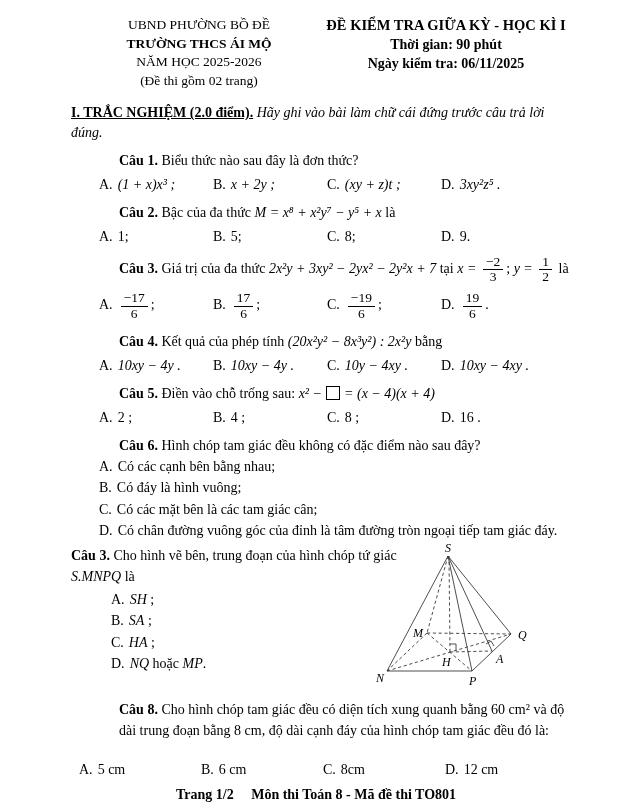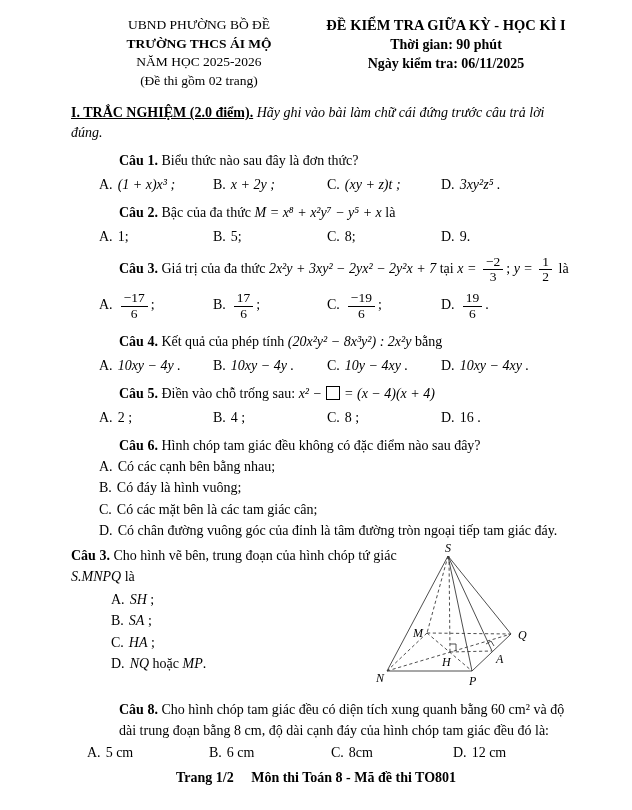--- a/index.html
+++ b/index.html
@@ -29,21 +29,21 @@
   .section-line { margin: 0 0 7px 0; line-height: 20px; }
   .section-title { font-weight: bold; text-decoration: underline; }
   .section-instr { font-style: italic; }
   .q { margin: 2px 0; }
   .q-statement { line-height: 21px; margin-left: 48px; }
   .q-label { font-weight: bold; }
   .math { font-style: italic; }
   .opts-row { display: flex; padding-left: 28px; margin: 3px 0 7px 0; align-items: center; line-height: 21px; }
   .opts-row .opt { width: 114px; }
   .opts-row .opt:last-child { width: auto; }
-  .opts-row.q8row { padding-left: 8px; margin-top: 1px; justify-content: flex-end; }
+  .opts-row.q8row { padding-left: 8px; margin-top: 18px; }
   .opts-row.q8row .opt { width: 122px; }
   .opt .key { margin-right: 5px; }
   .opts-stack .opt { display: block; padding-left: 28px; line-height: 21.5px; }
   .opts-stack.deep .opt { padding-left: 40px; }
   
   .frac { display: inline-block; vertical-align: middle; text-align: center; line-height: 1.05; margin: 1px 3px; font-size: 13.5px; }
   .frac .num { display: block; border-bottom: 1px solid #000; padding: 0 3px; }
   .frac .den { display: block; }
   .frac-row { margin-top: 5px; margin-bottom: 9px; }
   

